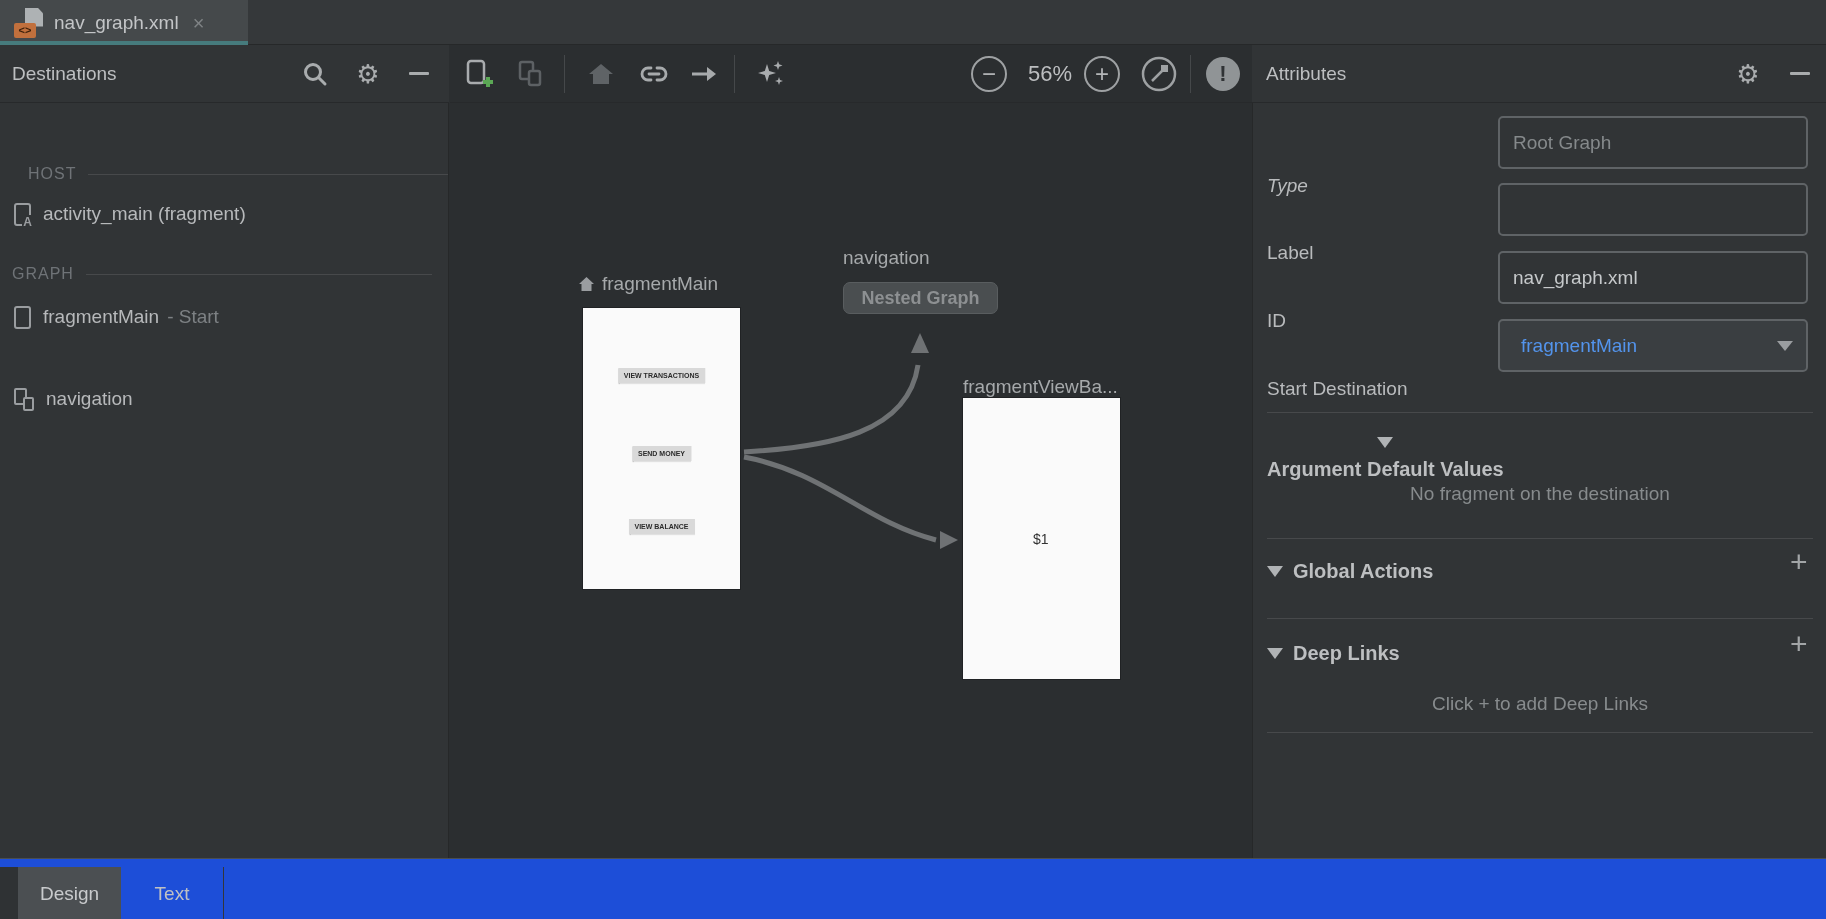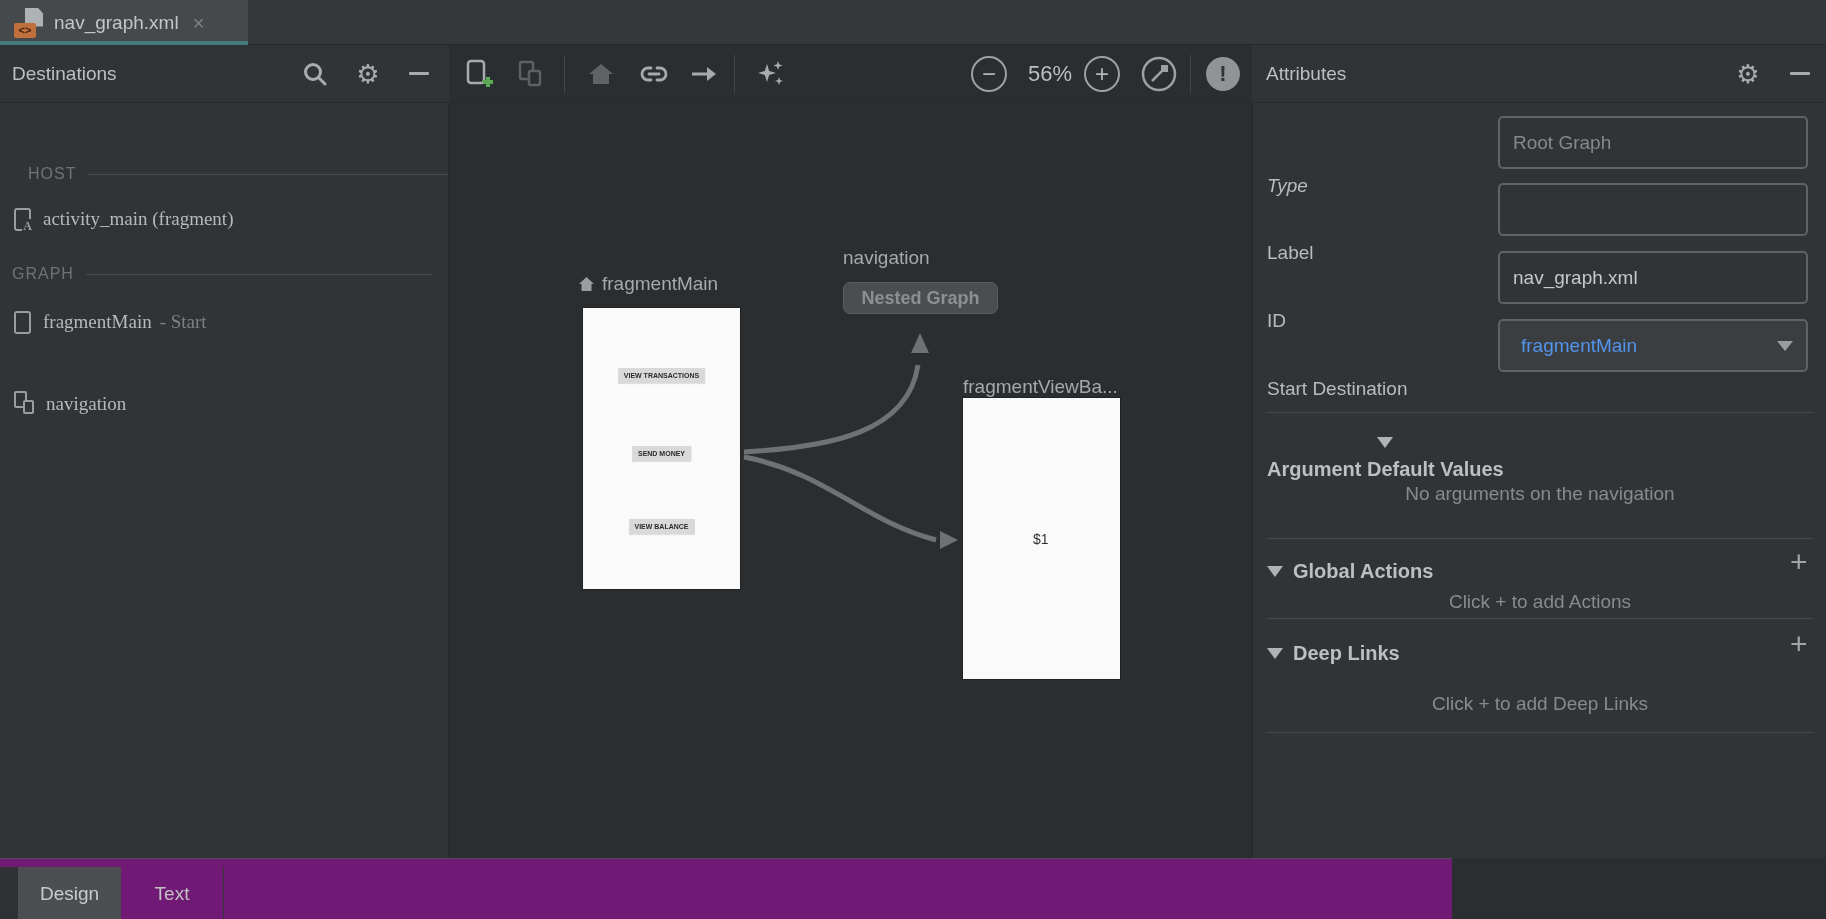--- a/index.html
+++ b/index.html
@@ -26,21 +26,21 @@
   .gear { font-size:26px; color:#a9acae; line-height:26px; }
   .hbar { width:20px; height:3px; background:#a9acae; border-radius:1px; }
 
   
   .left-panel { position:absolute; left:0; top:45px; width:449px; height:813px; background:#313436; border-right:1px solid #262829; }
   .lp-header { left:0; width:449px; padding-left:12px; }
   .lp-header .spacer { flex:1; }
   .sect-row { position:absolute; left:12px; display:flex; align-items:center; width:420px; }
   .sect-label { font-size:16px; color:#6f7377; letter-spacing:1px; }
   .sect-line { flex:1; height:1px; background:#47494b; margin-left:12px; }
-  .dest-item { position:absolute; left:14px; display:flex; align-items:center; height:32px;font-family:Liberation Serif, serif; }
+  .dest-item { position:absolute; left:14px; display:flex; align-items:flex-start; height:32px; }
   .dest-label { font-size:19px; color:#b7b9bb; margin-left:12px; }
   .dest-suffix { font-size:19px; color:#7d8184; margin-left:8px; }
   .frag-ic { width:17px; height:23px; border:2px solid #9a9da0; border-radius:3px; position:relative; }
   .frag-ic.activity:after { content:"A"; position:absolute; right:-3px; bottom:-5px; font-size:12px; font-weight:bold;
                             color:#9a9da0; background:#313436; padding-left:1px; }
   .nest-ic { position:relative; width:26px; height:26px; }
   .nest-ic .r1 { position:absolute; left:0; top:0; width:13px; height:17px; border:2px solid #9a9da0; border-radius:2px; }
   .nest-ic .r2 { position:absolute; left:9px; top:9px; width:11px; height:14px; border:2px solid #9a9da0; border-radius:2px; background:#313436; }
 
   
@@ -77,21 +77,21 @@
   .attr-box.dropdown .dd-val { color:#5394ec; padding-left:8px; }
   .dd-tri { width:0; height:0; border-left:8px solid transparent; border-right:8px solid transparent; border-top:10px solid #9a9da0; }
   .rp-sep { position:absolute; left:14px; width:546px; height:1px; background:#47494b; }
   .rp-sect-hdr { position:absolute; left:14px; display:flex; align-items:center; gap:10px; }
   .tri-down { width:0; height:0; border-left:8px solid transparent; border-right:8px solid transparent; border-top:11px solid #b0b3b5; }
   .rp-sect-title { font-size:20px; font-weight:bold; color:#bdbfc1; }
   .rp-hint { position:absolute; left:0; width:574px; text-align:center; font-size:19px; color:#878b8d; }
   .rp-plus { position:absolute; left:1790px; font-size:30px; font-weight:300; color:#a2a5a7; line-height:30px; }
 
   
-  .bottom-bar { position:absolute; left:0; top:858px; width:1452px; height:61px; background:#701a75; border-top:1px solid #4a4e50; }
+  .bottom-bar { position:absolute; left:0; top:858px; width:1826px; height:61px; background:#1d4ed8; border-top:1px solid #4a4e50; }
   .bb-corner { position:absolute; left:0; top:8px; width:18px; height:53px; background:#2f3234; }
   .bb-tab { position:absolute; top:8px; height:53px; display:flex; align-items:center; justify-content:center; font-size:19px; }
   .bb-design { left:18px; width:103px; background:#4b4f52; color:#c9cbcd; }
   .bb-text { left:121px; width:103px; color:#bfc1c3; border-right:1px solid #33363a; }
 
   svg { display:block; }
 </style>
 </head>
 <body>
 
@@ -271,28 +271,27 @@
     <div class="attr-box dropdown" style="top:274px;">
       <span class="dd-val">fragmentMain</span>
       <span class="dd-tri"></span>
     </div>
 
     <div class="rp-sep" style="top:367px;"></div>
     <div class="rp-sect-hdr" style="top:392px;flex-direction:column;">
       <span class="tri-down"></span>
       <span class="rp-sect-title">Argument Default Values</span>
     </div>
-    <div class="rp-hint" style="top:438px;">No arguments on the navigation</div>
+    <div class="rp-hint" style="top:438px;">No fragment on the destination</div>
 
     <div class="rp-sep" style="top:493px;"></div>
     <div class="rp-sect-hdr" style="top:515px;">
       <span class="tri-down"></span>
       <span class="rp-sect-title">Global Actions</span>
     </div>
-    <div class="rp-hint" style="top:546px;">Click + to add Actions</div>
 
     <div class="rp-sep" style="top:573px;"></div>
     <div class="rp-sect-hdr" style="top:597px;">
       <span class="tri-down"></span>
       <span class="rp-sect-title">Deep Links</span>
     </div>
     <div class="rp-hint" style="top:648px;">Click + to add Deep Links</div>
     <div class="rp-sep" style="top:687px;"></div>
   </div>
 

